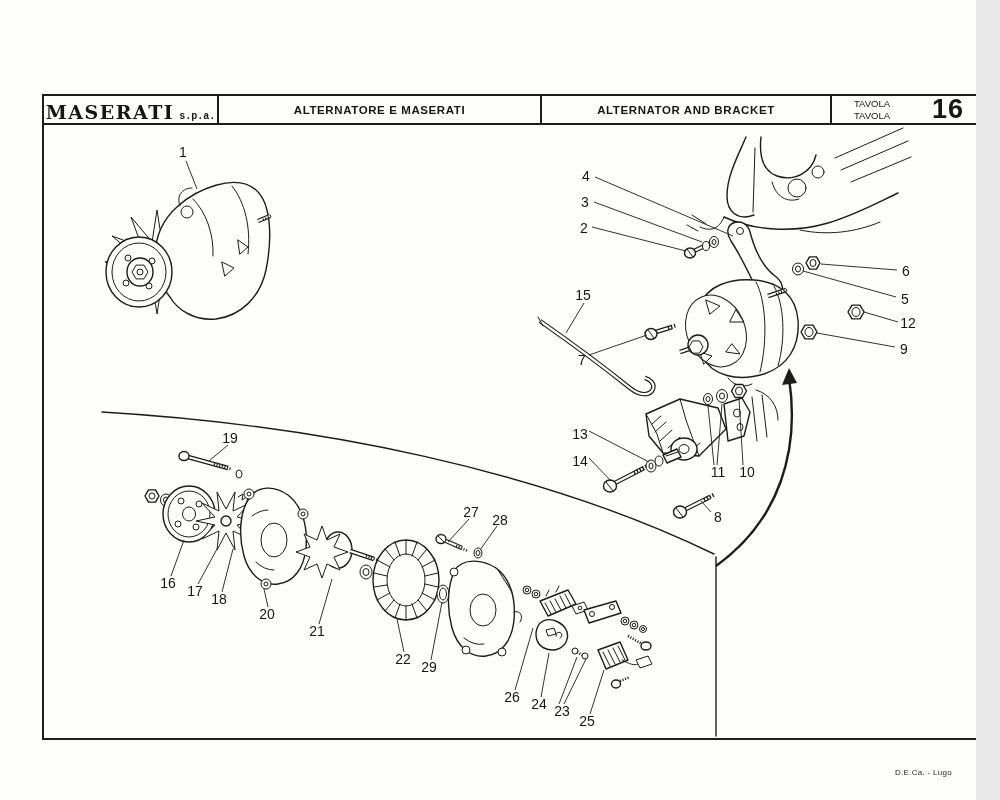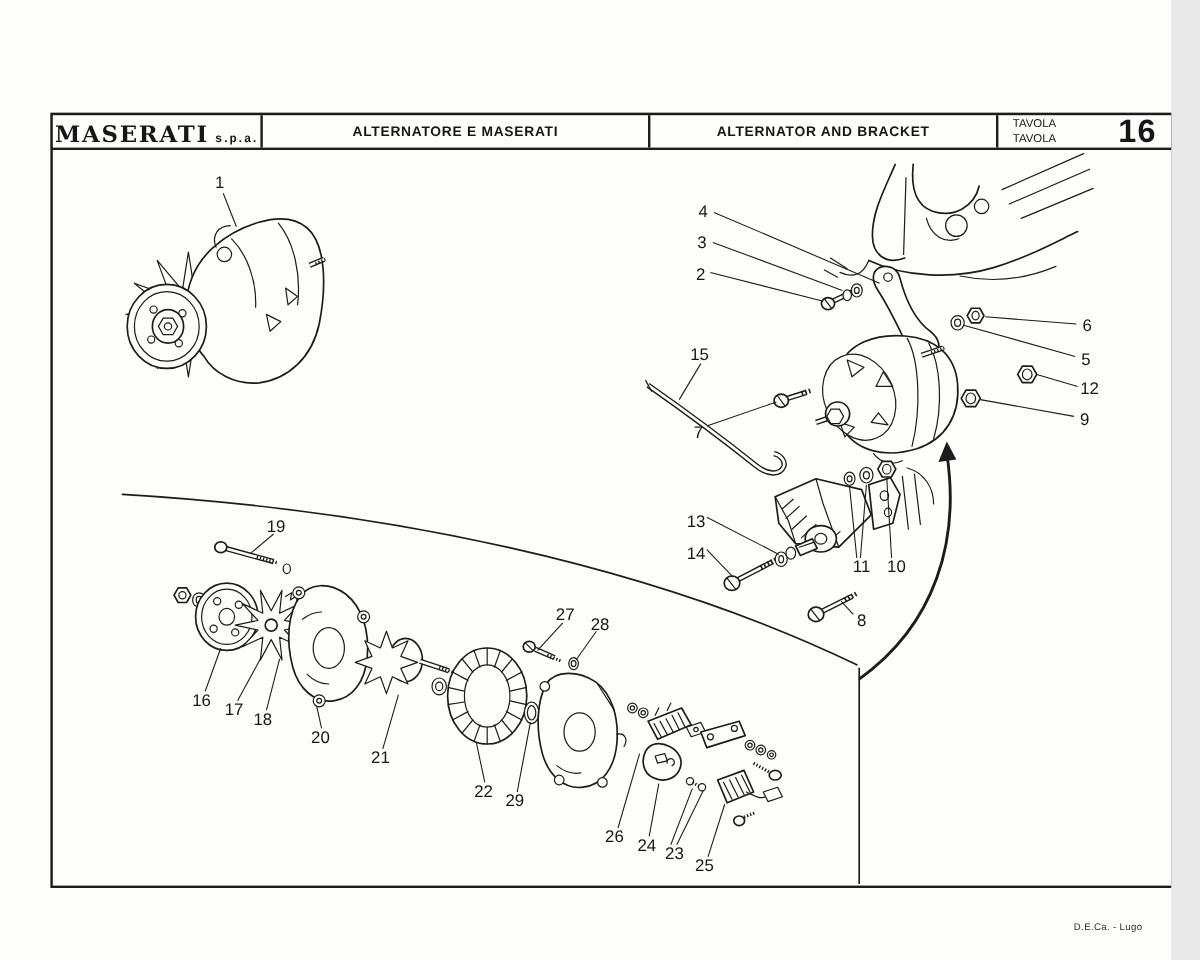--- a/index.html
+++ b/index.html
@@ -12,21 +12,21 @@
             align-items:stretch;background:#fdfdfc;z-index:3;}
   .cell{display:flex;align-items:center;justify-content:center;box-sizing:border-box;}
   .cell+.cell{border-left:2px solid #1c1c1c;}
   .brand-cell{width:173px;gap:5px;align-items:baseline;padding-top:5px;}
   .brand{font-family:"DejaVu Serif","Liberation Serif",serif;font-weight:700;
          font-size:19px;letter-spacing:1.5px;}
   .brand-suffix{font-family:Liberation Mono, monospace;font-weight:700;font-size:10px;}
   .title-it{width:323px;font-weight:700;font-size:11.5px;letter-spacing:.6px;}
   .title-en{width:290px;font-weight:700;font-size:11.5px;letter-spacing:.6px;}
   .plate-cell{flex:1;justify-content:space-between;padding:0 12px;}
-  .plate-labels{font-size:9.5px;line-height:1.2;display:flex;flex-direction:column;text-align:right;}
+  .plate-labels{font-size:9.5px;line-height:1.2;display:flex;flex-direction:column;text-align:right;margin-left:10px;}
   .plate-number{font-size:27px;font-weight:700;letter-spacing:1px;}
   .credit{position:absolute;right:24px;top:768px;font-size:8px;color:#2a2a2a;letter-spacing:.3px;}
   svg.art{position:absolute;left:0;top:0;z-index:2;}
   .callout{font-size:14px;fill:#161616;font-family:"Liberation Sans",sans-serif;}
   .ln{fill:none;stroke:#1c1c1c;stroke-width:1.4;stroke-linecap:round;stroke-linejoin:round;}
   .l1{fill:none;stroke:#1c1c1c;stroke-width:1;stroke-linecap:round;stroke-linejoin:round;}
   .wh{fill:#fdfdfc;stroke:#1c1c1c;stroke-width:1.4;stroke-linejoin:round;}
   .w1{fill:#fdfdfc;stroke:#1c1c1c;stroke-width:1;stroke-linejoin:round;}
   .ld{stroke:#1c1c1c;stroke-width:.9;fill:none;}
   .tube{stroke:#1c1c1c;stroke-width:4.5;stroke-linecap:butt;fill:none;}

